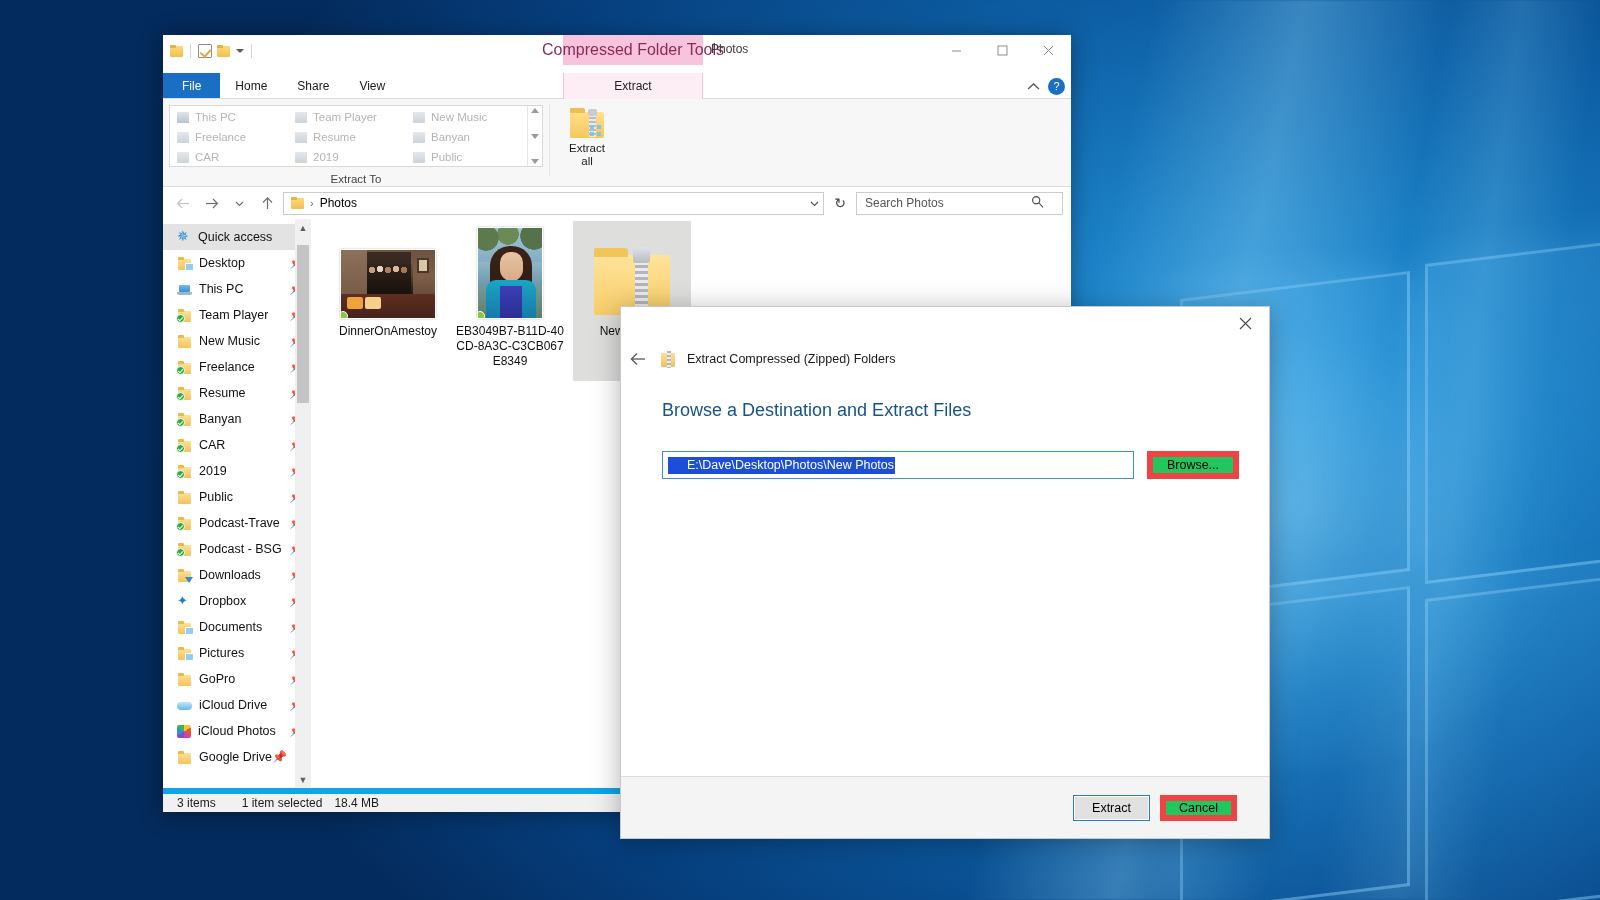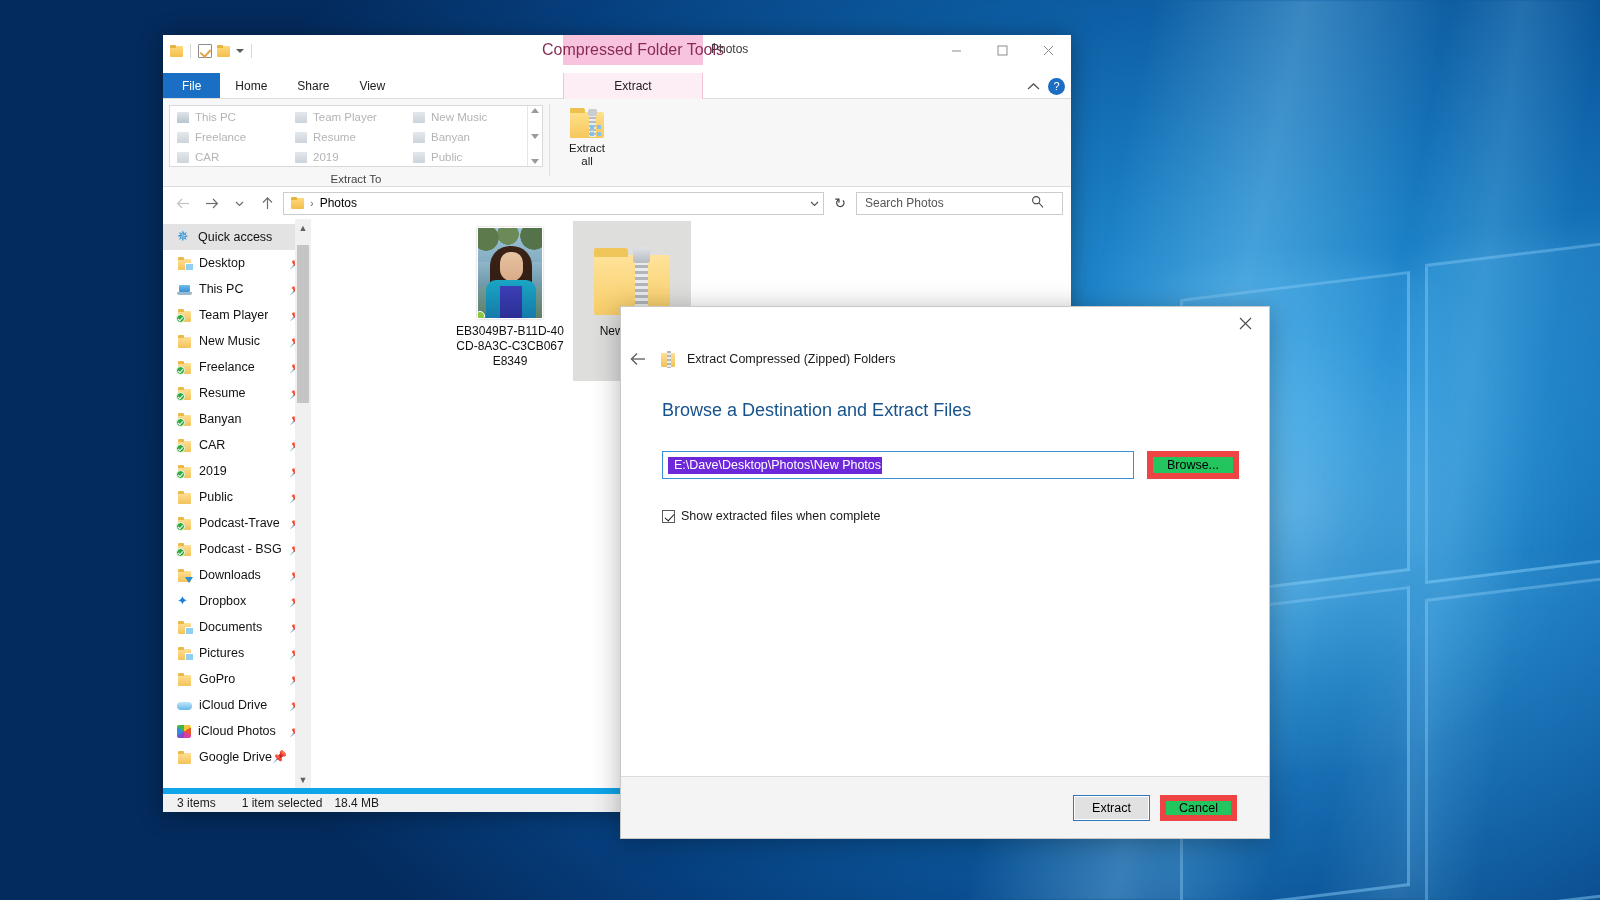--- a/index.html
+++ b/index.html
@@ -551,22 +551,22 @@
     margin-bottom: 30px;
   }
   .dlg-label { font-size: 12.5px; color: #1a1a1a; margin-bottom: 10px; }
   .path-row { display: flex; align-items: center; gap: 13px; }
   .path-input {
     flex: 1; height: 28px;
     border: 1px solid #3b8fd4; background: #ffffff;
     display: flex; align-items: center; padding: 0 5px;
   }
   .path-sel {
-    background: #6d28d9; color: #ffffff;
-    font-size: 12.5px; padding: 1px 1px 2px 6px;
+    background: #1d4ed8; color: #ffffff;
+    font-size: 12.5px; padding: 1px 1px 2px 19px;
     white-space: nowrap;
   }
   .btn {
     height: 28px; min-width: 92px;
     background: #22c55e; border: 6px solid #ef4444;
     font-size: 12.5px; color: #000;
     display: flex; align-items: center; justify-content: center;
   }
   .btn.default {
     border: 1px solid #2a7ac0; background: #e1e1e1;
@@ -942,20 +942,35 @@
 
       <div class="nav-scroll">
         <div class="sarrow top">▲</div>
         <div class="thumb"></div>
         <div class="sarrow bot">▼</div>
       </div>
     </div>
 
     <div class="content">
 
+      <div class="tile" style="left:18px; top:8px;">
+        <div class="thumbwrap">
+          <div class="photo ph1">
+            <i class="wallL"></i>
+              <i class="door"></i>
+              <i class="people"></i>
+            <i class="sofa"></i>
+              <i class="cush1"></i>
+              <i class="cush2"></i>
+              <i class="frame"></i>
+            <span class="syncdot"></span>
+          </div>
+        </div>
+        <div class="caption">DinnerOnAmestoy</div>
+      </div>
 
       <div class="tile" style="left:140px; top:8px;">
         <div class="thumbwrap">
           <div class="photo ph2">
             <i class="trees"></i>
               <i class="water"></i>
               <i class="hair"></i>
             <i class="face"></i>
               <i class="body"></i>
               <i class="shirt"></i>
@@ -1015,23 +1030,19 @@
     <div class="dlg-h1">Browse a Destination and Extract Files</div>
 
 
     <div class="path-row">
       <div class="path-input">
         <span class="path-sel">E:\Dave\Desktop\Photos\New Photos</span>
       </div>
       <div class="btn">Browse...</div>
     </div>
 
-    <div class="cb-row">
-      <span class="cb checked"></span>
-      <span class="cb-label">Show extracted files when complete</span>
-    </div>
   </div>
 
   <div class="dlg-footer">
     <div class="btn default">Extract</div>
     <div class="btn">Cancel</div>
   </div>
 </div>
 
 </body></html>

